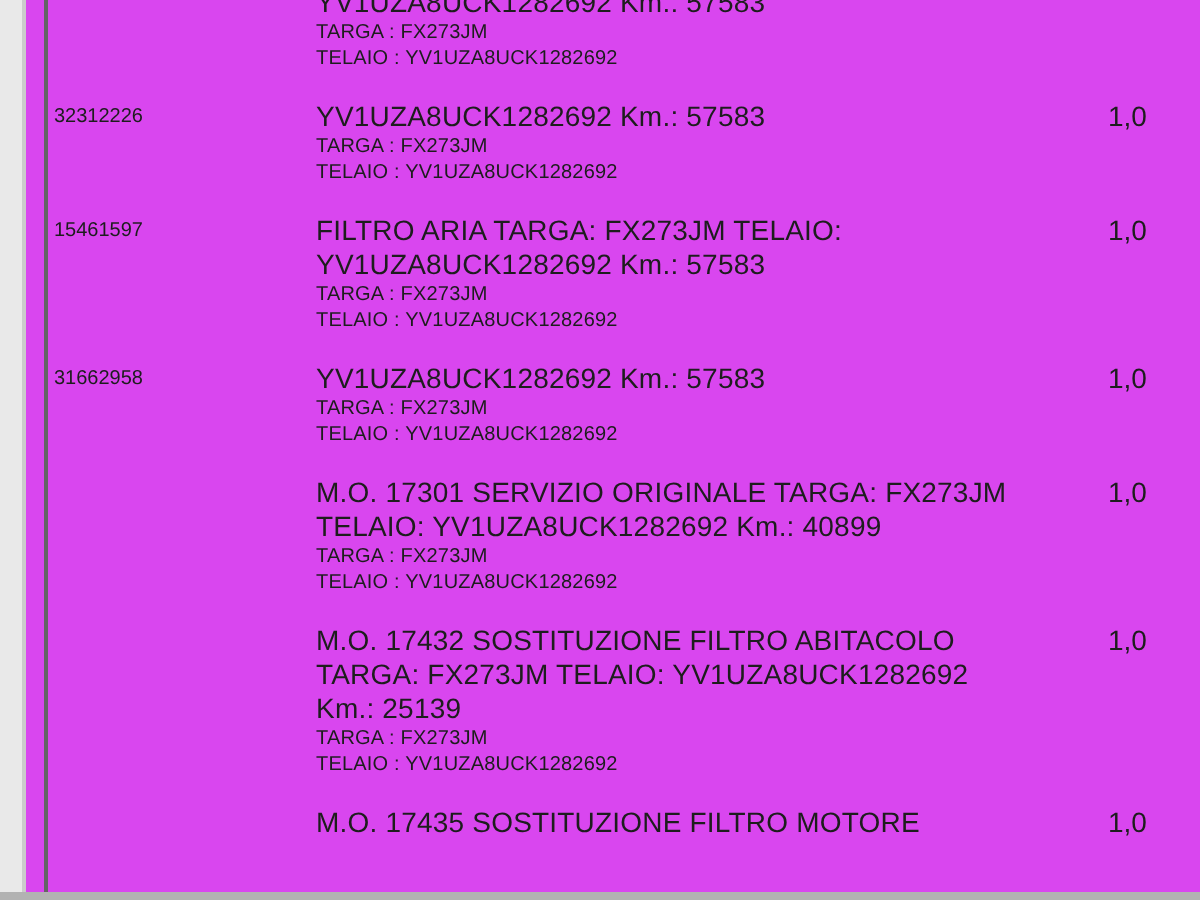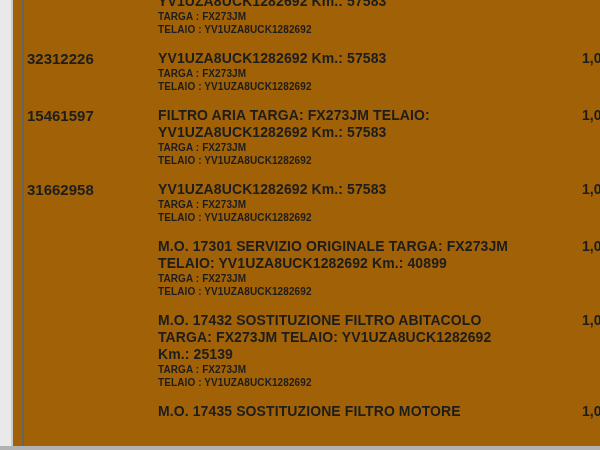--- a/index.html
+++ b/index.html
@@ -10,22 +10,21 @@
     overflow: hidden;
     background: #ffffff;
     font-family: "Liberation Sans", "DejaVu Sans", sans-serif;
     color: #1d1d1d;
   }
   .screen {
     position: relative;
     width: 600px;
     height: 450px;
     overflow: hidden;
-    background: #a16207;
-    font-weight: bold;
+    background: #d946ef;
   }
   .left-gutter {
     position: absolute;
     left: 0; top: 0; bottom: 0;
     width: 11px;
     background: #e9e9e9;
     border-right: 2px solid #cbcbcb;
     z-index: 2;
   }
   .column-divider {
@@ -53,42 +52,42 @@
   }
   .row {
     position: relative;
     width: 600px;
     margin-bottom: 14px;
   }
   .part-code {
     position: absolute;
     left: 27px;
     top: 0;
-    font-size: 15px;
+    font-size: 10px;
     line-height: 17px;
     white-space: nowrap;
   }
   .desc {
     margin-left: 158px;
   }
   .desc-line {
     font-size: 14px;
     line-height: 17px;
     white-space: nowrap;
     letter-spacing: 0.1px;
   }
   .sub-line {
     font-size: 10px;
     line-height: 13px;
     white-space: nowrap;
     letter-spacing: 0.1px;
   }
   .qty {
     position: absolute;
-    left: 582px;
+    left: 554px;
     top: 0;
     font-size: 14px;
     line-height: 17px;
     white-space: nowrap;
   }
 </style>
 </head>
 <body>
 
 <div class="screen">

